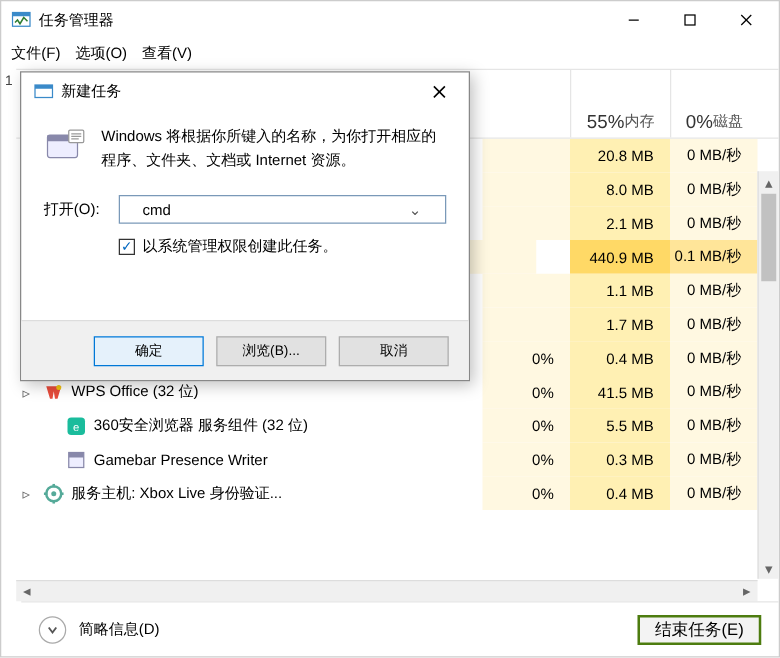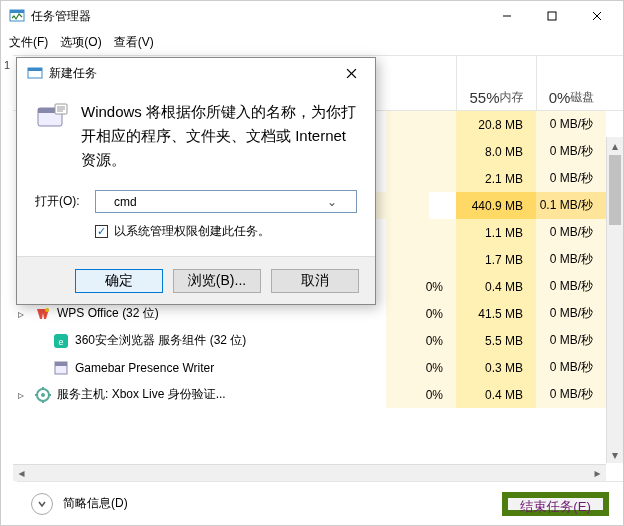--- a/index.html
+++ b/index.html
@@ -114,60 +114,60 @@
     border-top:1px solid #e5e5e5;
     display:flex;align-items:center;
     padding:0 14px;
   }
   .footer .exp-btn{
     width:22px;height:22px;border:1px solid #aaa;border-radius:50%;
     display:flex;align-items:center;justify-content:center;margin-right:10px;color:#555;
   }
   .footer .spacer{flex:1;}
   .footer .endtask{
-    height:24px;padding:0 12px;border:6px solid #4d7c0f;background:#f3f3f3;color:#701a75;
+    height:24px;padding:0 12px;border:2px solid #4d7c0f;background:#f3f3f3;color:#000000;
   }
   
   .dialog{
     position:absolute;
     left:15px; top:56px;
     width:360px; height:248px;
     background:#fff;
     border:1px solid #888;
     box-shadow:3px 3px 12px rgba(0,0,0,.25);
     display:flex;flex-direction:column;
   }
   .dialog .dtitle{
     height:30px;display:flex;align-items:center;padding:0 4px 0 10px;
   }
   .dialog .dtitle .dico{width:16px;height:16px;margin-right:6px;}
   .dialog .dtitle .spacer{flex:1;}
   .dialog .dclose{width:40px;height:30px;display:flex;align-items:center;justify-content:center;}
   .dialog .dbody{flex:1;padding:6px 18px 0 18px;}
   .dialog .drow1{display:flex;align-items:flex-start;gap:12px;margin-top:6px;}
   .dialog .run-ico{width:34px;height:34px;flex:none;}
-  .dialog .dmsg{font-size:15px;line-height:1.6;color:#000;}
+  .dialog .dmsg{font-size:12px;line-height:1.6;color:#000;}
   .dialog .drow2{display:flex;align-items:center;gap:8px;margin-top:18px;}
   .dialog .openlbl{width:52px;white-space:nowrap;}
   .dialog .combo{
     flex:1;height:23px;border:1px solid #7a99b8;display:flex;align-items:center;
     padding:0 16px;position:relative;
   }
   .dialog .combo input{
     border:none;outline:none;flex:1;font-size:12px;font-family:inherit;background:transparent;
   }
   .dialog .combo .dd{width:16px;text-align:center;color:#555;}
   .dialog .drow3{display:flex;align-items:center;gap:6px;margin-top:10px;margin-left:60px;}
   .dialog .chk{width:13px;height:13px;border:1px solid #333;display:flex;align-items:center;justify-content:center;color:#0067c0;font-size:11px;}
   .dialog .dbtns{
     height:48px;background:#f0f0f0;border-top:1px solid #ddd;
     display:flex;align-items:center;justify-content:flex-end;gap:10px;padding:0 16px;
   }
   .dialog .dbtns button{
-    width:88px;height:24px;border:1px solid #adadad;background:#e1e1e1;font-size:14px;font-family:inherit;
+    width:88px;height:24px;border:1px solid #adadad;background:#e1e1e1;font-size:11px;font-family:inherit;
   }
   .dialog .dbtns button.primary{border:1px solid #0078d7;background:#e5f1fb;}
   svg{display:block;}
 </style>
 </head>
 <body>
 
 <div class="titlebar">
   <span class="title-ico">
     <svg viewBox="0 0 16 16">

